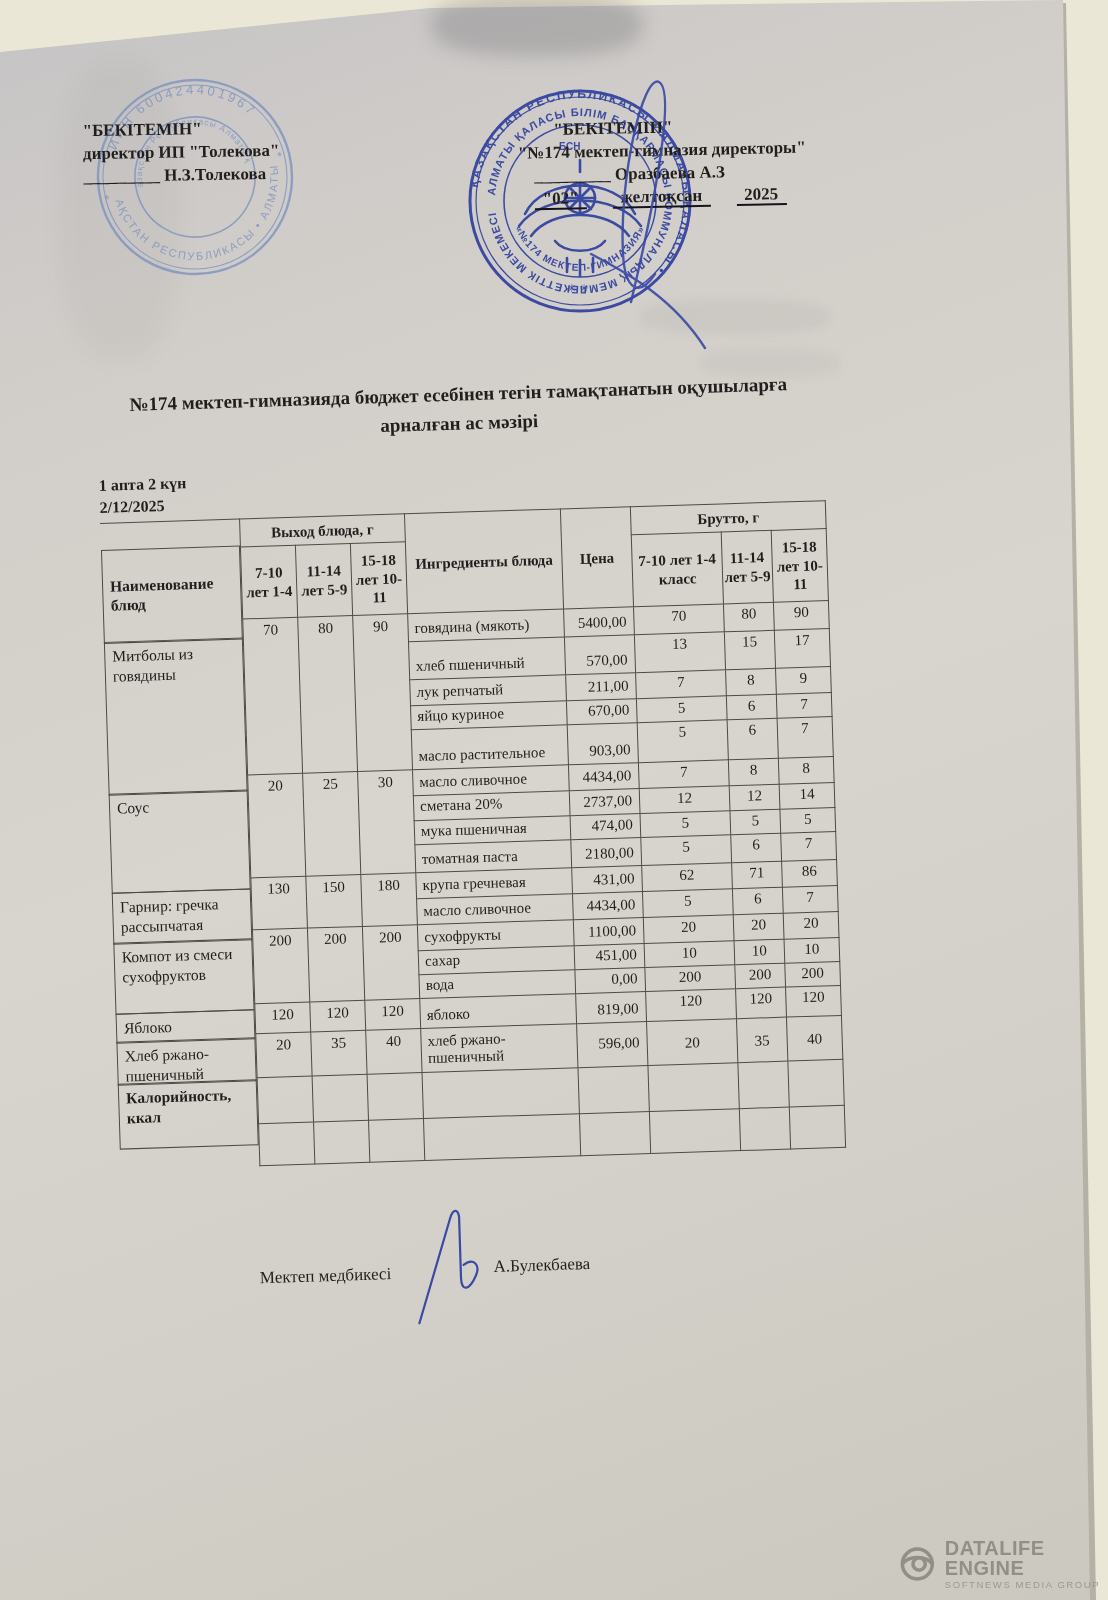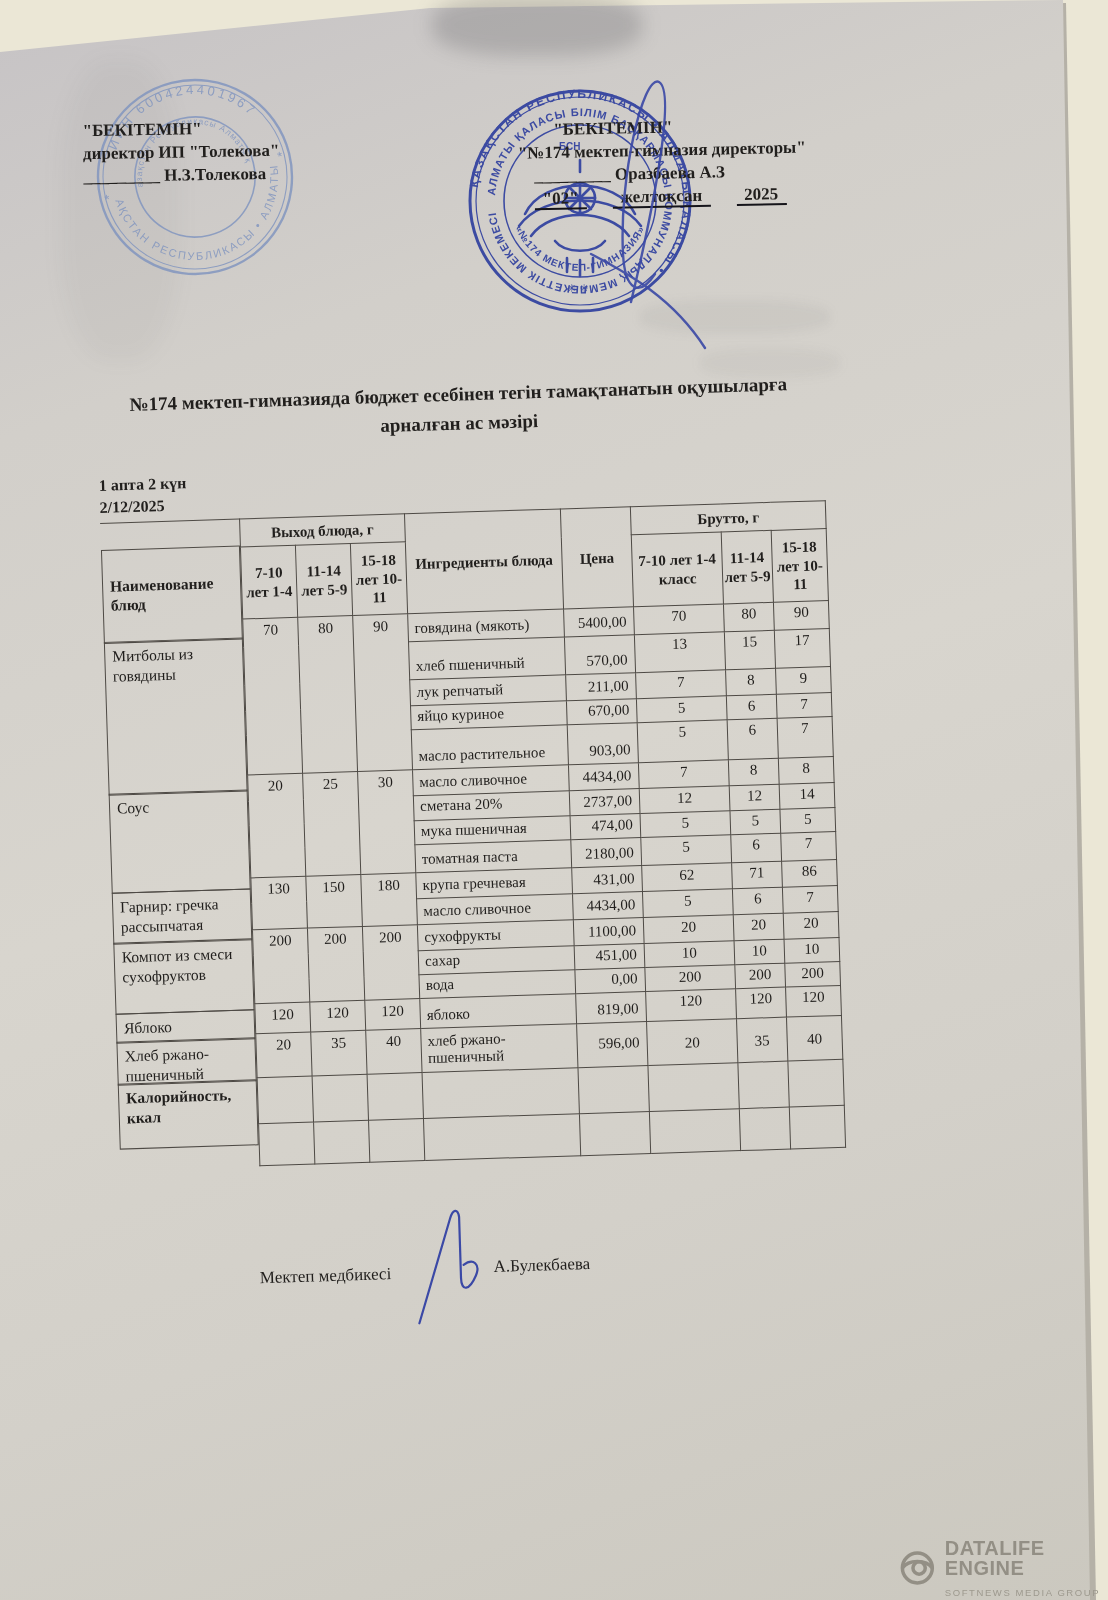--- a/index.html
+++ b/index.html
@@ -62,21 +62,21 @@
   
   .doc-footer{position:relative;margin-top:58px;height:120px;font-size:17px;}
   .footer-role{position:absolute;left:136px;top:44px;}
   .footer-name{position:absolute;left:370px;top:40px;}
   .footer-sig{position:absolute;left:288px;top:-22px;}
 
   
   .watermark{position:absolute;left:898px;top:1538px;display:flex;align-items:center;z-index:5;}
   .wm-text{margin-left:8px;}
   .wm-title{font-family:"Liberation Sans","DejaVu Sans",sans-serif;font-weight:bold;font-size:20px;letter-spacing:.5px;color:#938f85;line-height:1;}
-  .wm-sub{font-family:"Liberation Sans","DejaVu Sans",sans-serif;font-size:9.5px;letter-spacing:1.6px;color:#9d998e;margin-top:9px;}
+  .wm-sub{font-family:"Liberation Sans","DejaVu Sans",sans-serif;font-size:9.5px;letter-spacing:1.6px;color:#9d998e;margin-top:1px;}
 </style>
 </head>
 <body>
 
 <div class="paper-shadow"></div>
 <div class="paper"></div>
 <div class="smudge smudge-top"></div>
 <div class="smudge smudge-a"></div>
 <div class="smudge smudge-b"></div>
 <div class="smudge smudge-c"></div>

